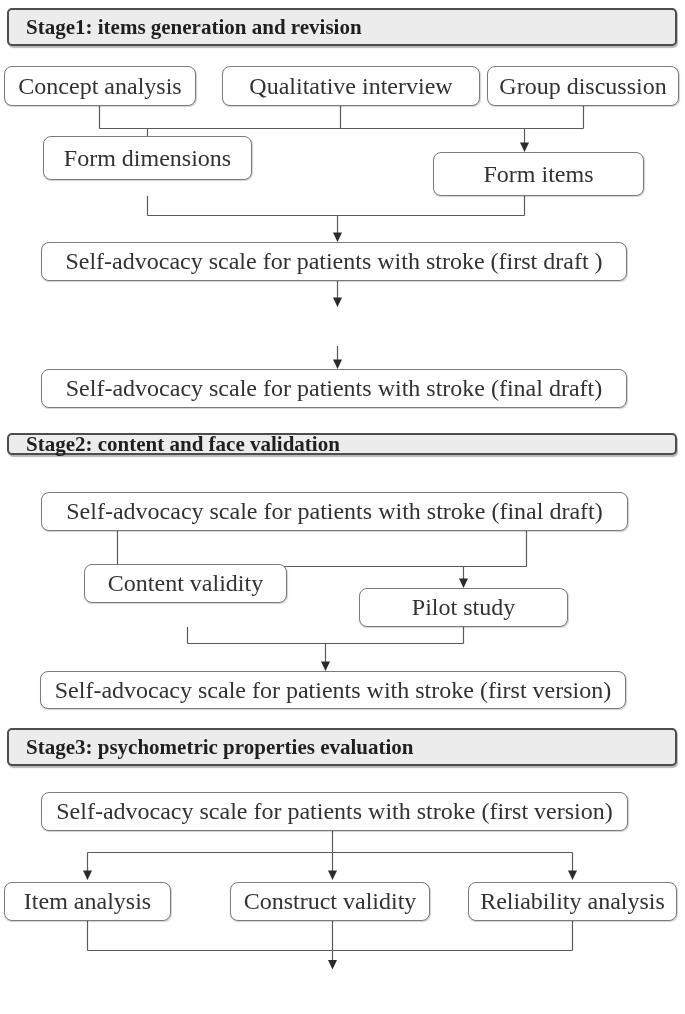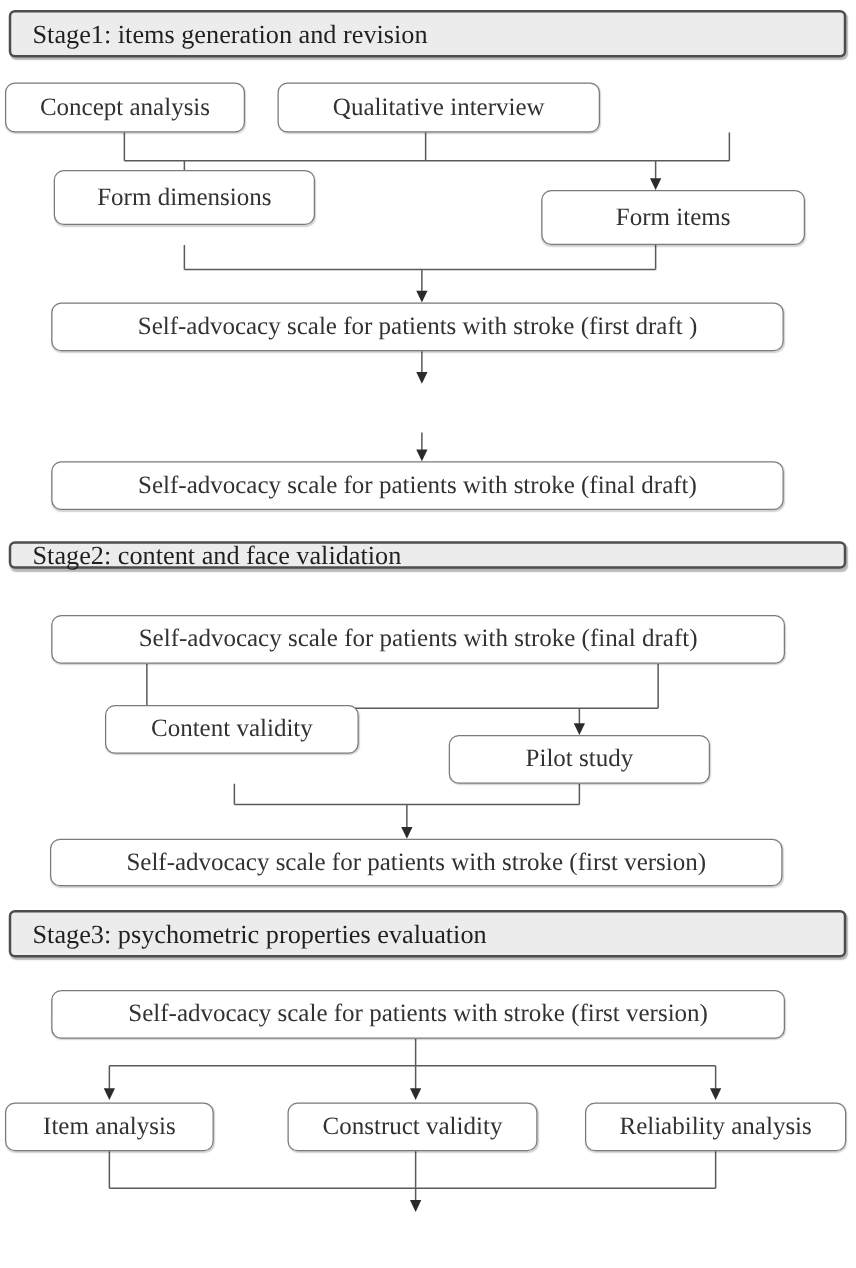--- a/index.html
+++ b/index.html
@@ -21,32 +21,32 @@
     font-family:"Liberation Serif","DejaVu Serif",serif;
     overflow:hidden;
   }
   .stage-header{
     position:absolute;box-sizing:border-box;
     background:var(--header-fill);
     border:2px solid var(--header-border);
     border-radius:5px;
     display:flex;align-items:center;
     padding-left:17px;
-    font-weight:normal;font-size:21px;
+    font-weight:bold;font-size:21px;
     color:var(--header-text);
     box-shadow:1px 2px 1px rgba(0,0,0,0.28);
     white-space:nowrap;
   }
   .node{
     position:absolute;box-sizing:border-box;
     background:var(--box-fill);
     border:1.5px solid var(--box-border);
     border-radius:8px;
     display:flex;align-items:center;justify-content:center;
-    font-size:20px;color:var(--box-text);
+    font-size:24px;color:var(--box-text);
     box-shadow:0.5px 1px 1px rgba(0,0,0,0.18);
     white-space:nowrap;
   }
   #connectors{position:absolute;left:0;top:0;}
   #connectors .ln{stroke:var(--line);stroke-width:1.2;fill:none;}
   #connectors .hd{fill:var(--arrowhead);stroke:none;}
 </style>
 </head>
 <body>
 
@@ -84,20 +84,21 @@
     <polygon class="hd" points="321,661.5 330,661.5 325.5,671"></polygon>
     <polygon class="hd" points="328,870.5 337,870.5 332.5,880"></polygon>
     <polygon class="hd" points="83,870.5 92,870.5 87.5,880"></polygon>
     <polygon class="hd" points="568,870.5 577,870.5 572.5,880"></polygon>
     <polygon class="hd" points="328,960 337,960 332.5,969.5"></polygon>
   </svg>
 
   <div class="stage-header" style="left:7px;top:8px;width:670px;height:38px">Stage1: items generation and revision</div>
   <div class="node" style="left:4px;top:66px;width:192px;height:40px">Concept analysis</div>
   <div class="node" style="left:222px;top:66px;width:258px;height:40px">Qualitative interview</div>
+  <div class="node" style="left:487px;top:66px;width:192px;height:40px">Group discussion</div>
   <div class="node" style="left:43px;top:136px;width:209px;height:44px">Form dimensions</div>
   <div class="node" style="left:433px;top:152px;width:211px;height:44px">Form items</div>
   <div class="node" style="left:41px;top:242px;width:586px;height:39px">Self-advocacy scale for patients with stroke (first draft )</div>
   <div class="node" style="left:41px;top:369px;width:586px;height:39px">Self-advocacy scale for patients with stroke (final draft)</div>
 
   <div class="stage-header" style="left:7px;top:433px;width:670px;height:22px">Stage2: content and face validation</div>
   <div class="node" style="left:41px;top:492px;width:587px;height:39px">Self-advocacy scale for patients with stroke (final draft)</div>
   <div class="node" style="left:84px;top:564px;width:203px;height:39px">Content validity</div>
   <div class="node" style="left:359px;top:588px;width:209px;height:39px">Pilot study</div>
   <div class="node" style="left:40px;top:671px;width:586px;height:38px">Self-advocacy scale for patients with stroke (first version)</div>

